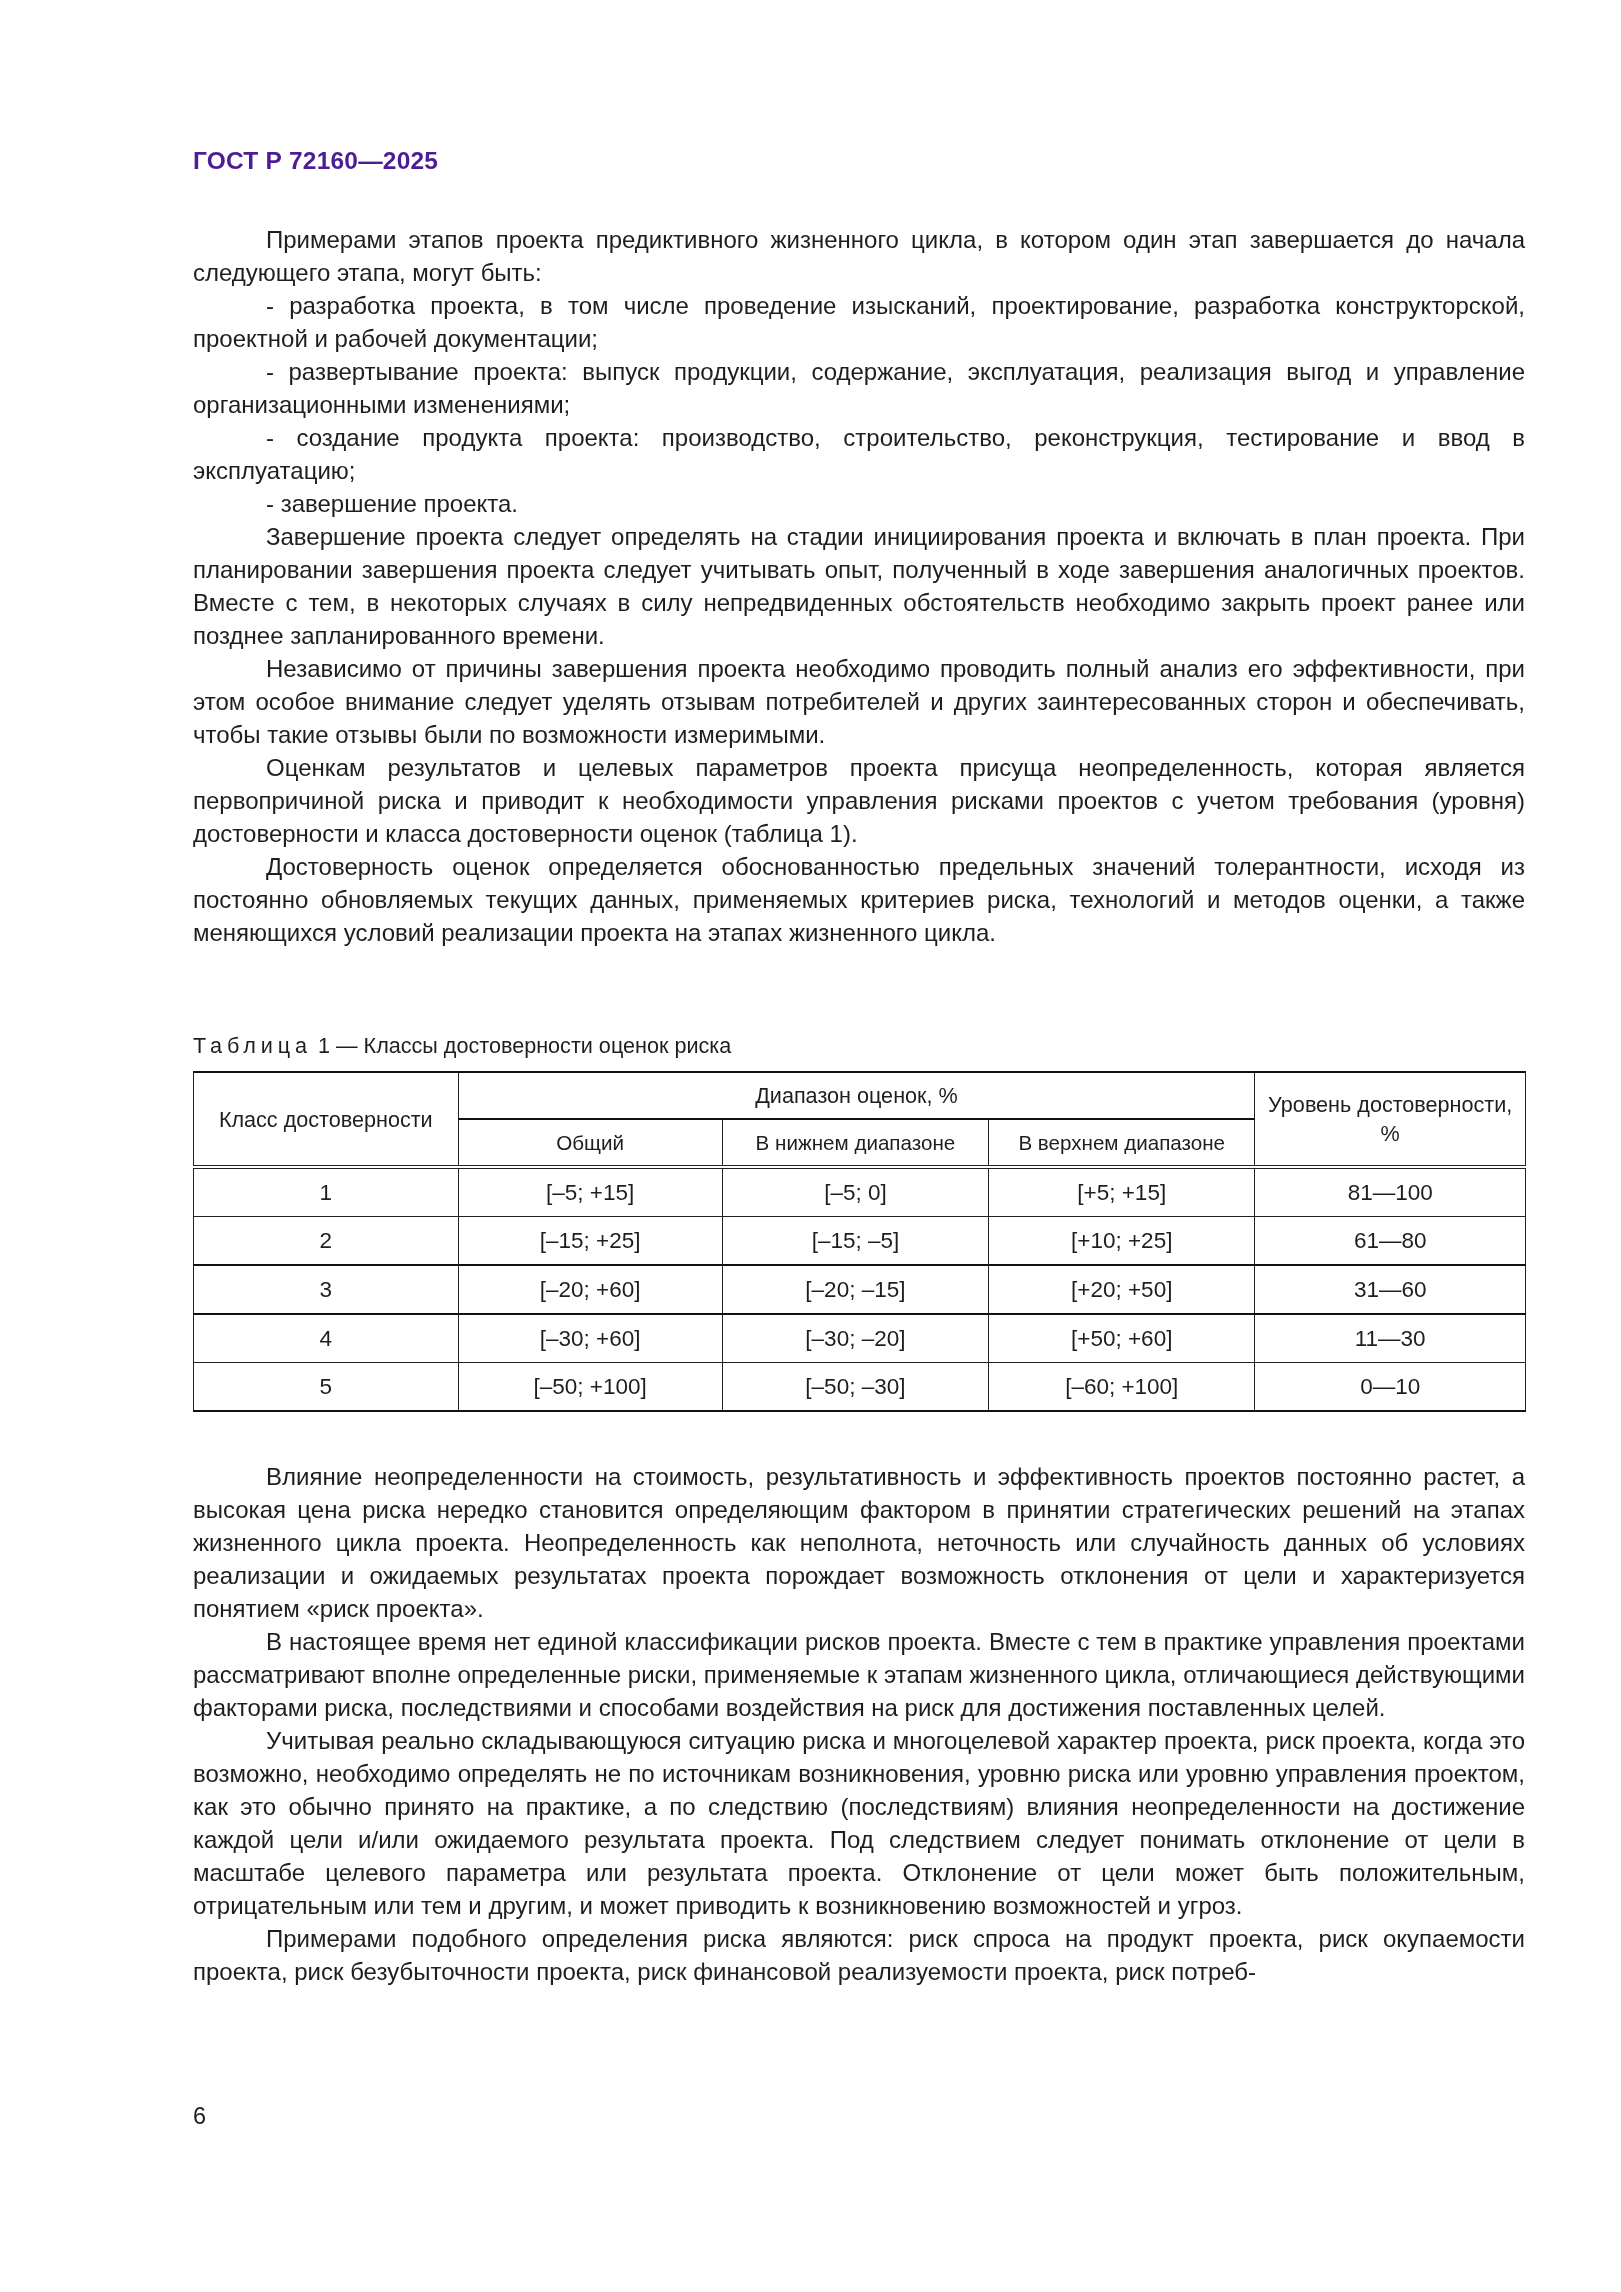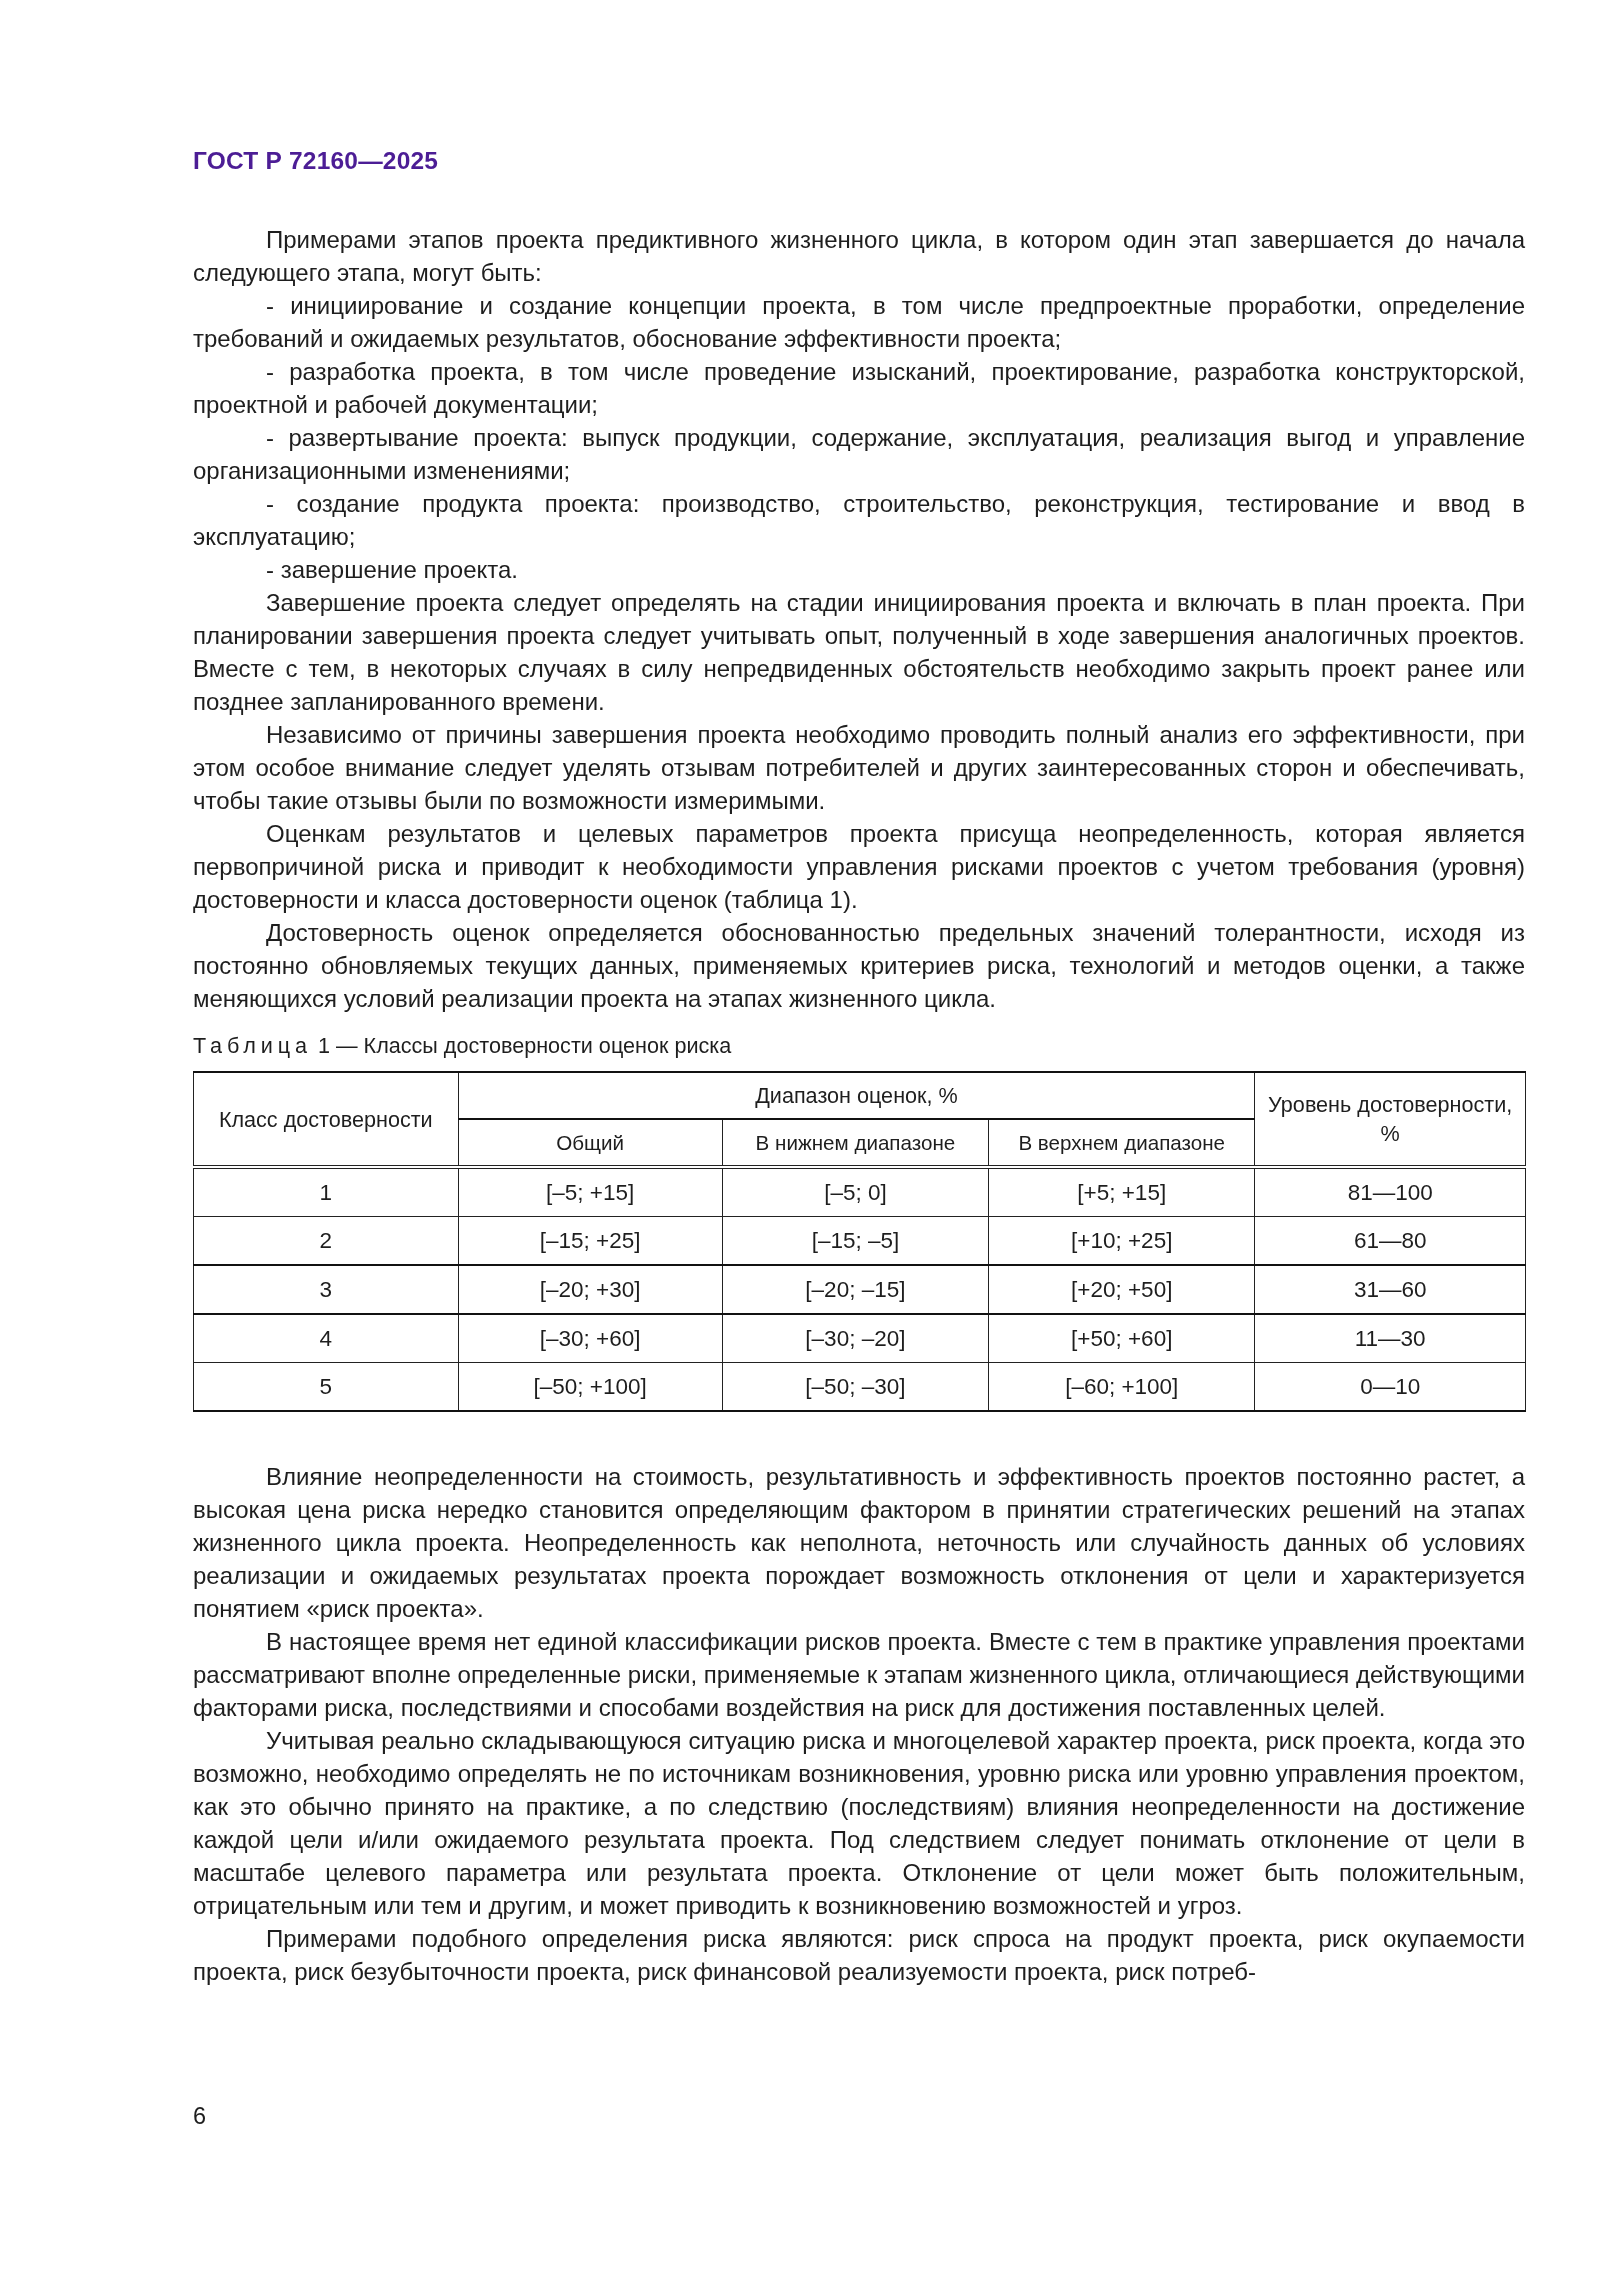--- a/index.html
+++ b/index.html
@@ -44,21 +44,20 @@
     position: absolute; left: 193px; top: 2103px; font-size: 23.5px;
   }
 </style>
 </head>
 <body>
 
 <div class="page-header">ГОСТ Р 72160—2025</div>
 
 <div class="body-text" id="block1">
   <p>Примерами этапов проекта предиктивного жизненного цикла, в котором один этап завершается до начала следующего этапа, могут быть:</p>
-  <p class="list">- инициирование и создание концепции проекта, в том числе предпроектные проработки, определение требований и ожидаемых результатов, обоснование эффективности проекта;</p>
   <p class="list">- разработка проекта, в том числе проведение изысканий, проектирование, разработка конструкторской, проектной и рабочей документации;</p>
   <p class="list">- развертывание проекта: выпуск продукции, содержание, эксплуатация, реализация выгод и управление организационными изменениями;</p>
   <p class="list">- создание продукта проекта: производство, строительство, реконструкция, тестирование и ввод в эксплуатацию;</p>
   <p class="list">- завершение проекта.</p>
   <p>Завершение проекта следует определять на стадии инициирования проекта и включать в план проекта. При планировании завершения проекта следует учитывать опыт, полученный в ходе завершения аналогичных проектов. Вместе с тем, в некоторых случаях в силу непредвиденных обстоятельств необходимо закрыть проект ранее или позднее запланированного времени.</p>
   <p>Независимо от причины завершения проекта необходимо проводить полный анализ его эффективности, при этом особое внимание следует уделять отзывам потребителей и других заинтересованных сторон и обеспечивать, чтобы такие отзывы были по возможности измеримыми.</p>
   <p>Оценкам результатов и целевых параметров проекта присуща неопределенность, которая является первопричиной риска и приводит к необходимости управления рисками проектов с учетом требования (уровня) достоверности и класса достоверности оценок (таблица 1).</p>
   <p>Достоверность оценок определяется обоснованностью предельных значений толерантности, исходя из постоянно обновляемых текущих данных, применяемых критериев риска, технологий и методов оценки, а также меняющихся условий реализации проекта на этапах жизненного цикла.</p>
 </div>
 
@@ -96,21 +95,21 @@
     </tr>
     <tr>
       <td>2</td>
       <td>[–15; +25]</td>
       <td>[–15; –5]</td>
       <td>[+10; +25]</td>
       <td>61—80</td>
     </tr>
     <tr class="thick">
       <td>3</td>
-      <td>[–20; +30]</td>
+      <td>[–20; +60]</td>
       <td>[–20; –15]</td>
       <td>[+20; +50]</td>
       <td>31—60</td>
     </tr>
     <tr class="thick">
       <td>4</td>
       <td>[–30; +60]</td>
       <td>[–30; –20]</td>
       <td>[+50; +60]</td>
       <td>11—30</td>

